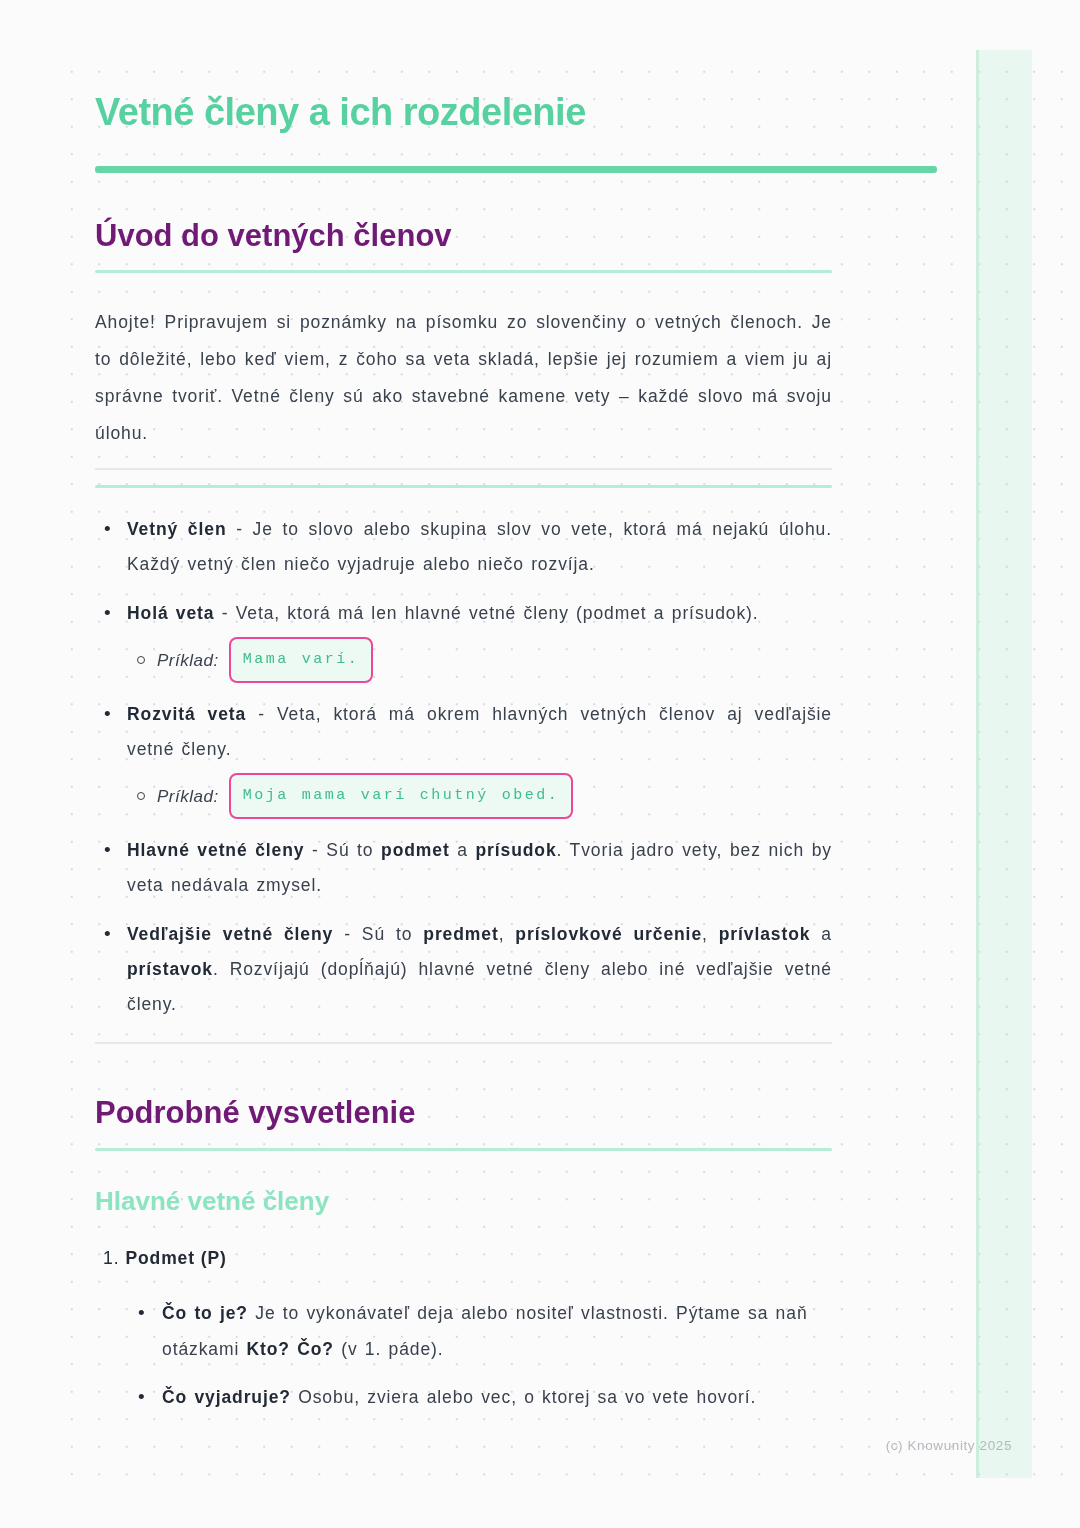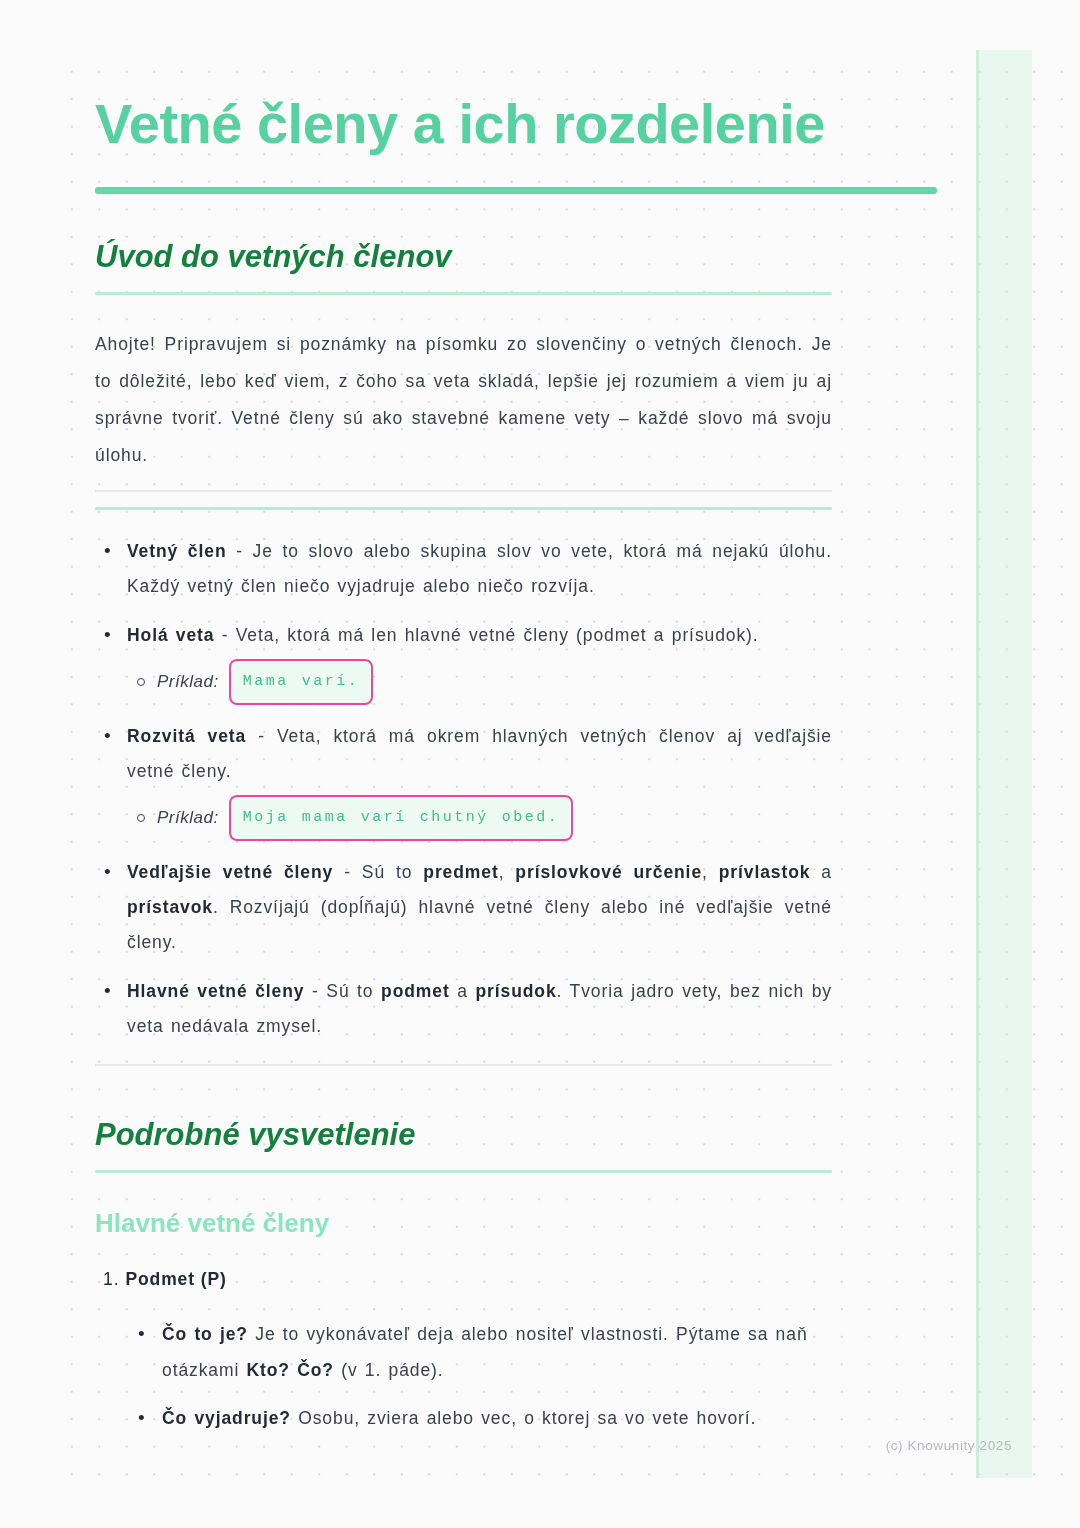--- a/index.html
+++ b/index.html
@@ -31,41 +31,40 @@
     pointer-events: none;
   }
   .content {
     position: absolute;
     left: 95px; top: 0;
     width: 737px;
     z-index: 2;
   }
   .doc-title {
     margin-top: 90px;
-    font-size: 56px;
+    font-size: 38px;
     line-height: 1.2;
     font-weight: bold;
     letter-spacing: -0.5px;
     color: #57d1a0;
     white-space: nowrap;
   }
   .title-bar {
     margin-top: 30px;
     width: 842px;
     height: 7px;
     border-radius: 3px;
     background: #66d6a8;
   }
   .section-title {
     margin-top: 44px;
     font-size: 31px;
     line-height: 1.25;
     font-weight: bold;
-    color: #15803d;
-    font-style: italic;
+    color: #701a75;
   }
   .section-title.gap-lg { margin-top: 50px; }
   .section-rule {
     margin-top: 15px;
     width: 737px;
     height: 3px;
     border-radius: 2px;
     background: #b7ecd7;
   }
   .body-text {
@@ -217,24 +216,24 @@
       </li>
       <li>
         <span class="rich"><b>Rozvitá veta</b><span> - Veta, ktorá má okrem hlavných vetných členov aj vedľajšie vetné členy.</span></span>
         <div class="example-row">
           <span class="circ"></span>
           <span class="ex-label">Príklad:</span>
           <code class="ex-code">Moja mama varí chutný obed.</code>
         </div>
       </li>
       <li>
+        <span class="rich"><b>Hlavné vetné členy</b><span> - Sú to </span><b>podmet</b><span> a </span><b>prísudok</b><span>. Tvoria jadro vety, bez nich by veta nedávala zmysel.</span></span>
+      </li>
+      <li>
         <span class="rich"><b>Vedľajšie vetné členy</b><span> - Sú to </span><b>predmet</b><span>, </span><b>príslovkové určenie</b><span>, </span><b>prívlastok</b><span> a </span><b>prístavok</b><span>. Rozvíjajú (dopĺňajú) hlavné vetné členy alebo iné vedľajšie vetné členy.</span></span>
-      </li>
-      <li>
-        <span class="rich"><b>Hlavné vetné členy</b><span> - Sú to </span><b>podmet</b><span> a </span><b>prísudok</b><span>. Tvoria jadro vety, bez nich by veta nedávala zmysel.</span></span>
       </li>
     </ul>
     <div class="divider gap"></div>
   </section>
 
   <section>
     <h2 class="section-title gap-lg">Podrobné vysvetlenie</h2>
     <div class="section-rule"></div>
 
     <h3 class="subsection-title">Hlavné vetné členy</h3>

